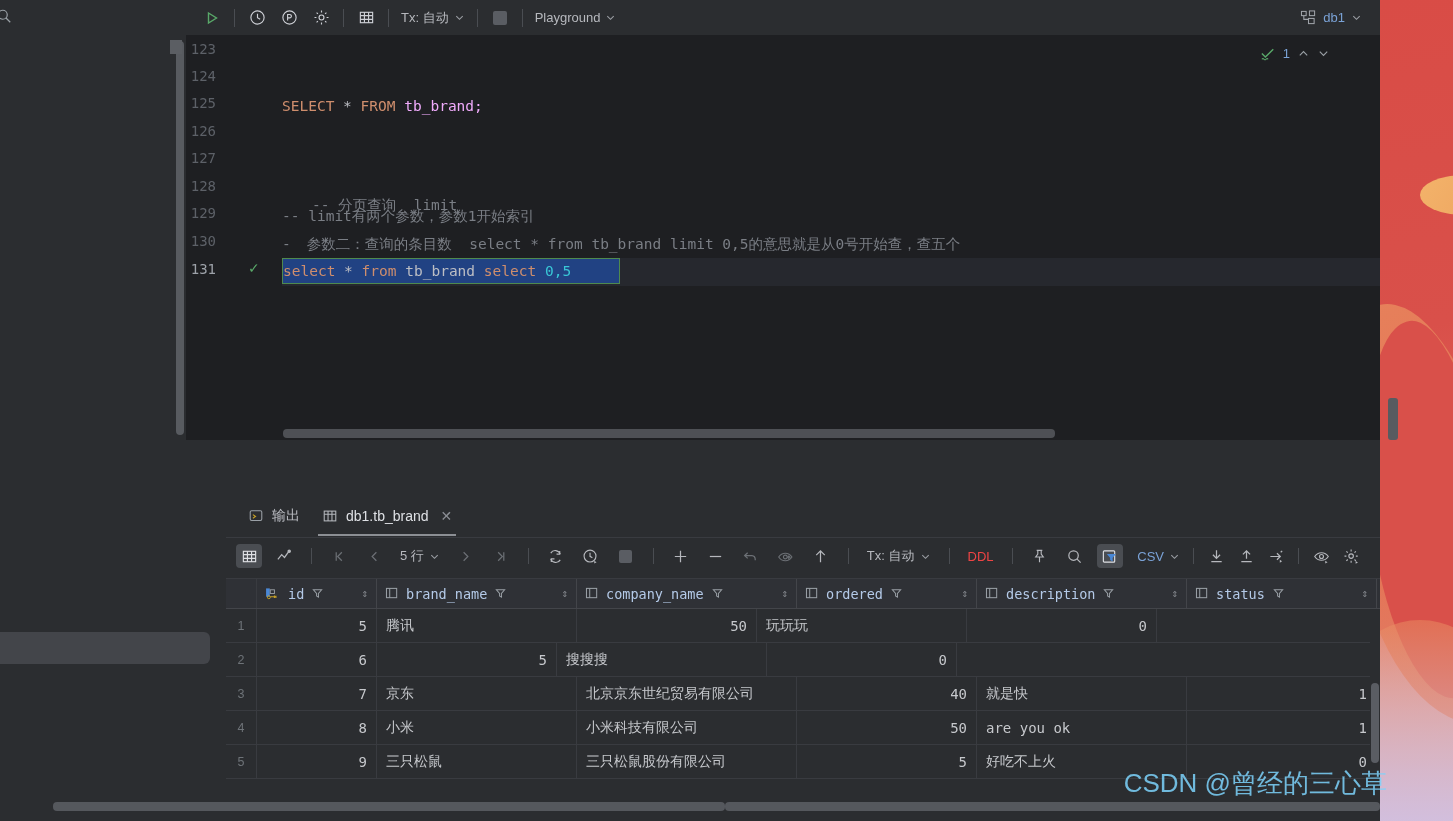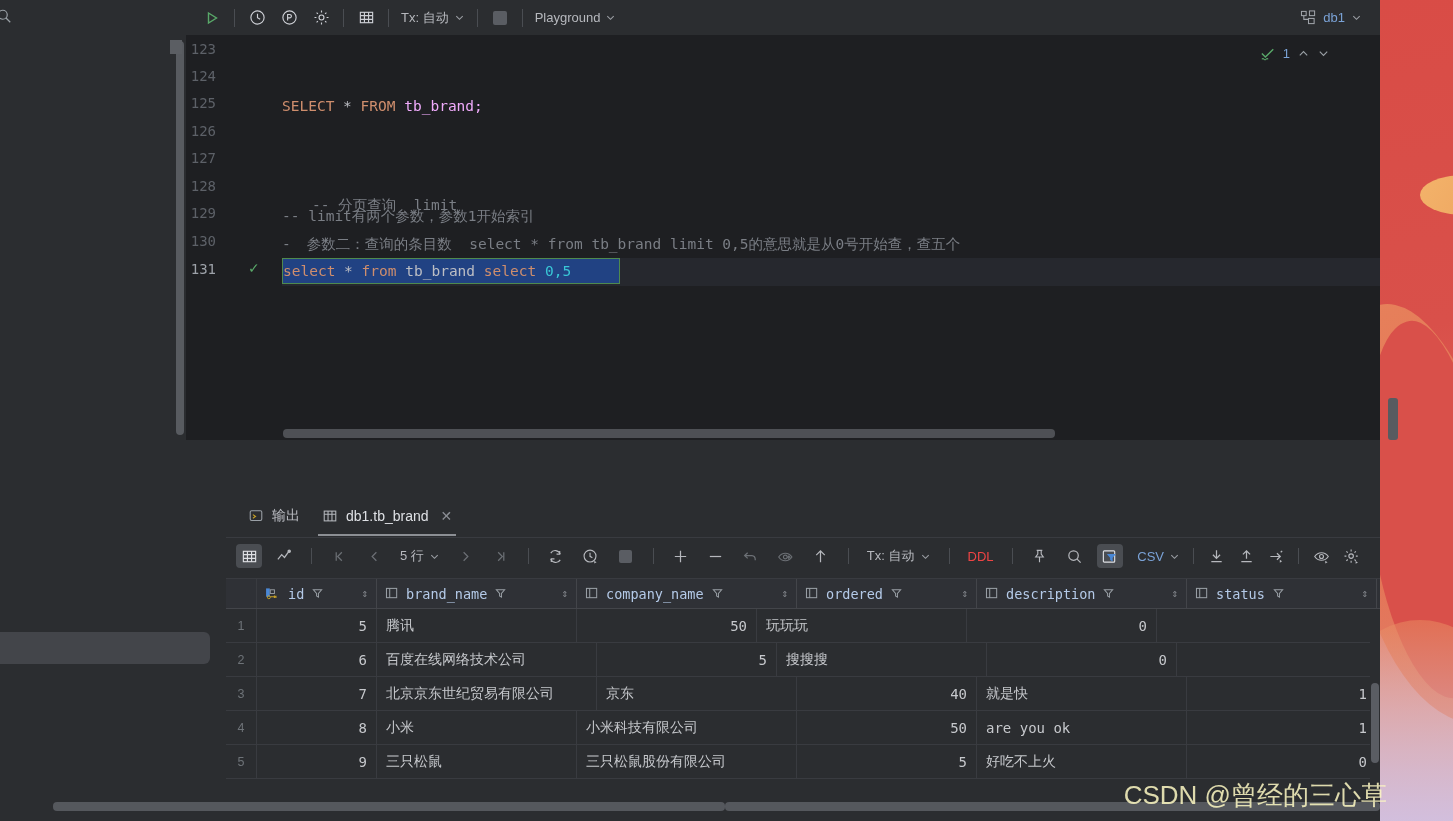--- a/index.html
+++ b/index.html
@@ -198,22 +198,22 @@
   .c2{width:220px;flex:none;}
   .c3{width:180px;flex:none;}
   .c4{width:210px;flex:none;}
   .c5{width:190px;flex:none;}
   .dg-vtrack{position:absolute;right:0;top:31px;width:10px;height:212px;background:#2b2d30;}
   .dg-vthumb{position:absolute;right:1px;top:105px;width:8px;height:80px;background:#5a5d63;border-radius:4px;cursor:pointer;}
   .dg-hthumb{position:absolute;left:53px;top:802px;width:672px;height:9px;background:#55585d;border-radius:4px;cursor:pointer;}
   .dg-hthumb2{position:absolute;left:725px;top:802px;width:655px;height:9px;background:#55585d;border-radius:4px;cursor:pointer;}
 
   .watermark{
-    position:absolute;right:66px;bottom:8px;
-    font-size:26px;color:#fef9c3;opacity:.85;white-space:nowrap;
+    position:absolute;right:66px;bottom:20px;
+    font-size:26px;color:#7dd3fc;opacity:.85;white-space:nowrap;
     pointer-events:none;
   }
   .bottom-strip{position:absolute;left:0;top:812px;width:1380px;height:9px;background:#2b2d30;}
 </style>
 </head>
 <body>
 
 <div class="root">
 
   <div class="wallpaper">
@@ -635,30 +635,29 @@
           <div class="dg-rn">1</div>
           <div class="dg-td c0 num">5</div>
           <div class="dg-td c1">腾讯</div>
           <div class="dg-td c3 num">50</div>
           <div class="dg-td c4">玩玩玩</div>
           <div class="dg-td c5 num">0</div>
         </div>
         <div class="dg-row">
           <div class="dg-rn">2</div>
           <div class="dg-td c0 num">6</div>
-          <div class="dg-td c2">百度在线网络技术公司</div>
           <div class="dg-td c3 num">5</div>
           <div class="dg-td c4">搜搜搜</div>
           <div class="dg-td c5 num">0</div>
         </div>
         <div class="dg-row">
           <div class="dg-rn">3</div>
           <div class="dg-td c0 num">7</div>
+          <div class="dg-td c1">京东</div>
           <div class="dg-td c2">北京京东世纪贸易有限公司</div>
-          <div class="dg-td c1">京东</div>
           <div class="dg-td c3 num">40</div>
           <div class="dg-td c4">就是快</div>
           <div class="dg-td c5 num">1</div>
         </div>
         <div class="dg-row">
           <div class="dg-rn">4</div>
           <div class="dg-td c0 num">8</div>
           <div class="dg-td c1">小米</div>
           <div class="dg-td c2">小米科技有限公司</div>
           <div class="dg-td c3 num">50</div>

